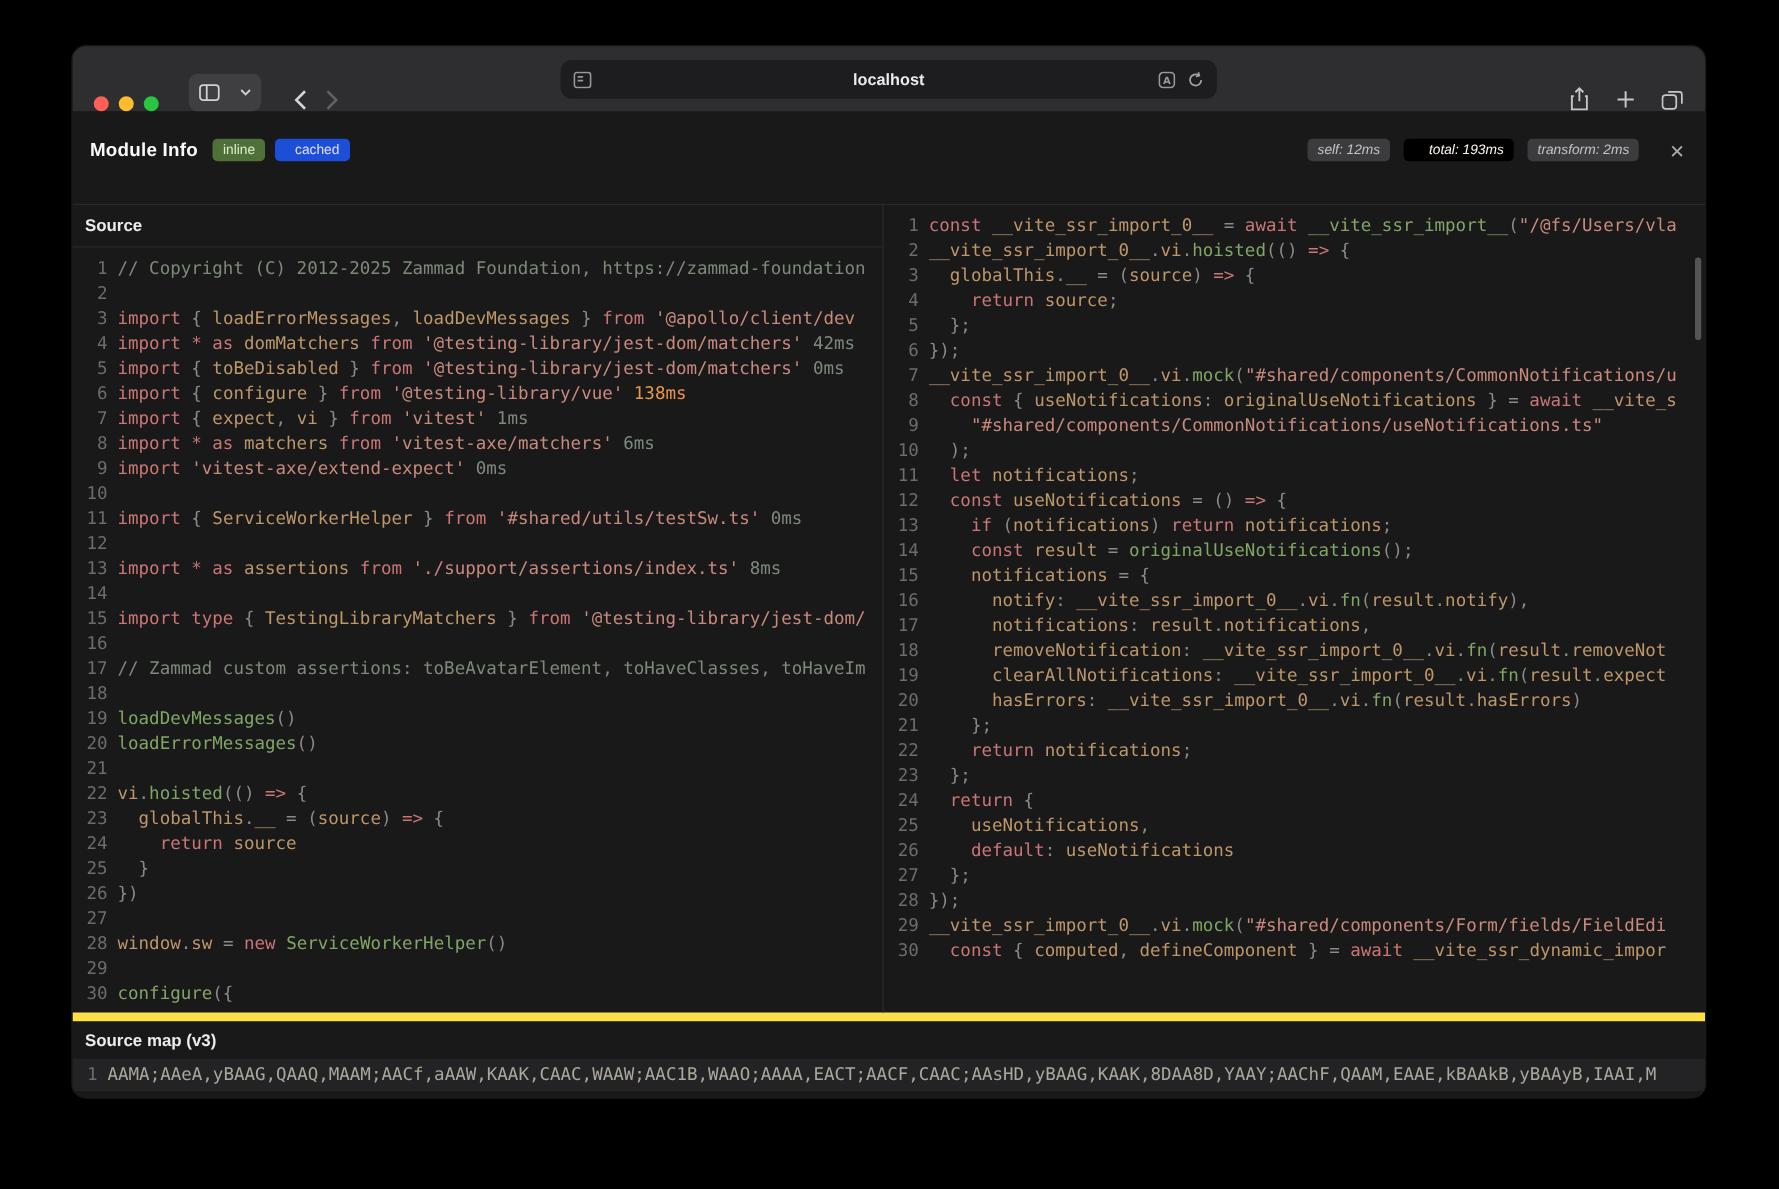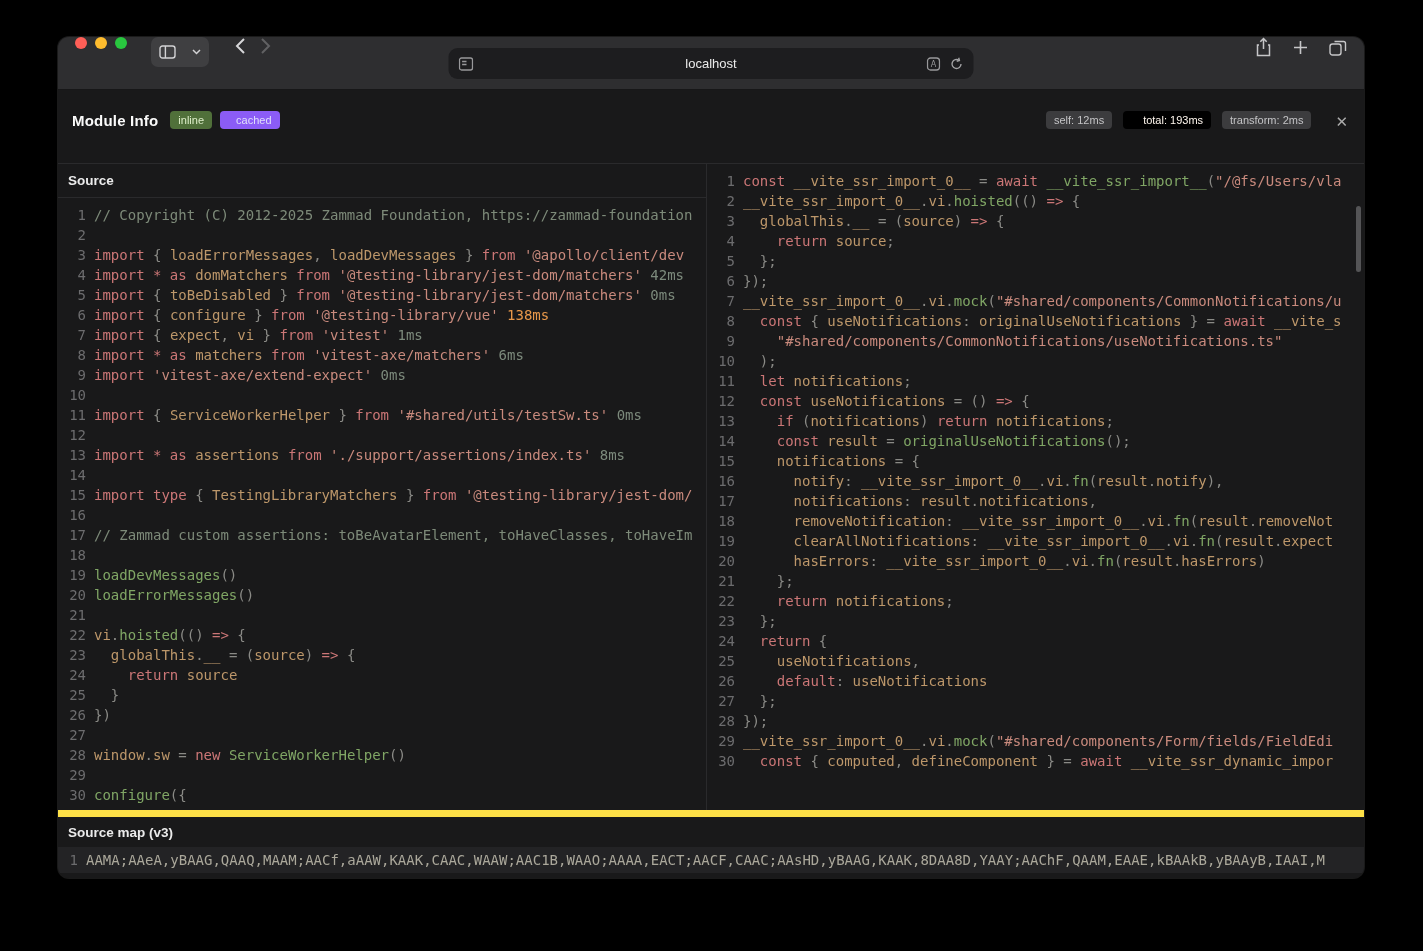--- a/index.html
+++ b/index.html
@@ -3,47 +3,47 @@
 <meta charset="utf-8">
 <style>
   * { box-sizing: border-box; }
   html,body { margin:0; padding:0; width:1423px; height:951px; background:#000; overflow:hidden;
               font-family:"Liberation Sans", sans-serif; }
   .window { position:absolute; left:58px; top:37px; width:1306px; height:841px;
             background:#19191a; border-radius:11px; overflow:hidden;
             box-shadow:0 0 0 1px rgba(255,255,255,0.10); }
 
   
-  .chrome { height:53px; background:#2e2e30; display:flex; align-items:flex-start;
-            padding:0 17px; position:relative; border-bottom:1px solid rgba(0,0,0,0.5); }
+  .chrome { height:53px; background:#2e2e30; display:flex; align-items:flex-end;
+            padding:0 17px; position:relative; border-bottom:1px solid rgba(0,0,0,0.5);font-weight:bold; }
   .traffic { display:flex; gap:8px; align-items:center; }
   .tl { width:12px; height:12px; border-radius:50%; display:inline-block; }
   .tl.red { background:#ff5f57; } .tl.yellow { background:#febc2e; } .tl.green { background:#29c73f; }
   .seg { margin-left:24px; width:58px; height:30px; background:#3f3f41; border-radius:7px;
          display:flex; align-items:center; justify-content:space-between; padding:0 8px; }
   .navbtn { background:none; border:none; padding:0; margin:0; display:flex; align-items:center; }
   .navbtn.back { margin-left:26px; } .navbtn.fwd { margin-left:14px; }
   .urlbar { position:absolute; left:50%; transform:translateX(-50%); top:11px; width:525px; height:31px;
             background:#1d1d1f; border-radius:9px; display:flex; align-items:center; padding:0 10px; }
   .url-text { position:absolute; left:0; right:0; text-align:center; color:#ebebeb; font-size:13px; }
   .url-right { margin-left:auto; display:flex; align-items:center; gap:9px; z-index:2; }
   .chrome-right { margin-left:auto; display:flex; align-items:center; gap:21px; }
 
   
   .mod-header { height:73px; padding:17px 16px 0 14px; background:#19191a; }
   .mod-row1 { display:flex; align-items:flex-end; height:22px; }
   .mod-title { font-size:15px; font-weight:700; color:#fafafa; margin-right:12px; letter-spacing:0.2px; }
   .badges { display:flex; gap:8px; align-items:center; }
   .badge { font-size:11px; line-height:14px; padding:2px 8px; border-radius:4px; font-weight:500; }
   .badge-green  { background:#50703a; color:#ddeec9; }
-  .badge-indigo { background:#8b5cf6; color:#e0dffb;padding-left:16px; }
+  .badge-indigo { background:#1d4ed8; color:#e0dffb;padding-left:16px; }
   .badge-gray   { background:#3c3c3e; color:#c4c4c6; }
   .badge-orange { background:#000000; color:#fff7ee;padding-left:20px; }
   .spacer { flex:1; }
-  .timings { display:flex; gap:11px; align-items:center; margin-right:24px; }
+  .timings { display:flex; gap:11px; align-items:center; margin-right:24px;font-style:italic; }
   .close-x { background:none; border:none; color:#ababab; font-size:15px; line-height:15px; padding:0; }
   .mod-path { margin-top:7px; font-family:"DejaVu Sans Mono", monospace; font-size:13px; color:#8d8d90; }
 
   
   .panels { display:flex; border-top:1px solid #2a2a2c; height:647px; }
   .panel { display:flex; flex-direction:column; }
   .panel.left { width:648px; flex:none; }
   .vdivider { width:1px; background:#2a2a2c; flex:none; }
   .panel.right { flex:1; position:relative; }
   .panel-title { height:34px; display:flex; align-items:center; padding-left:10px; font-size:13.5px;

